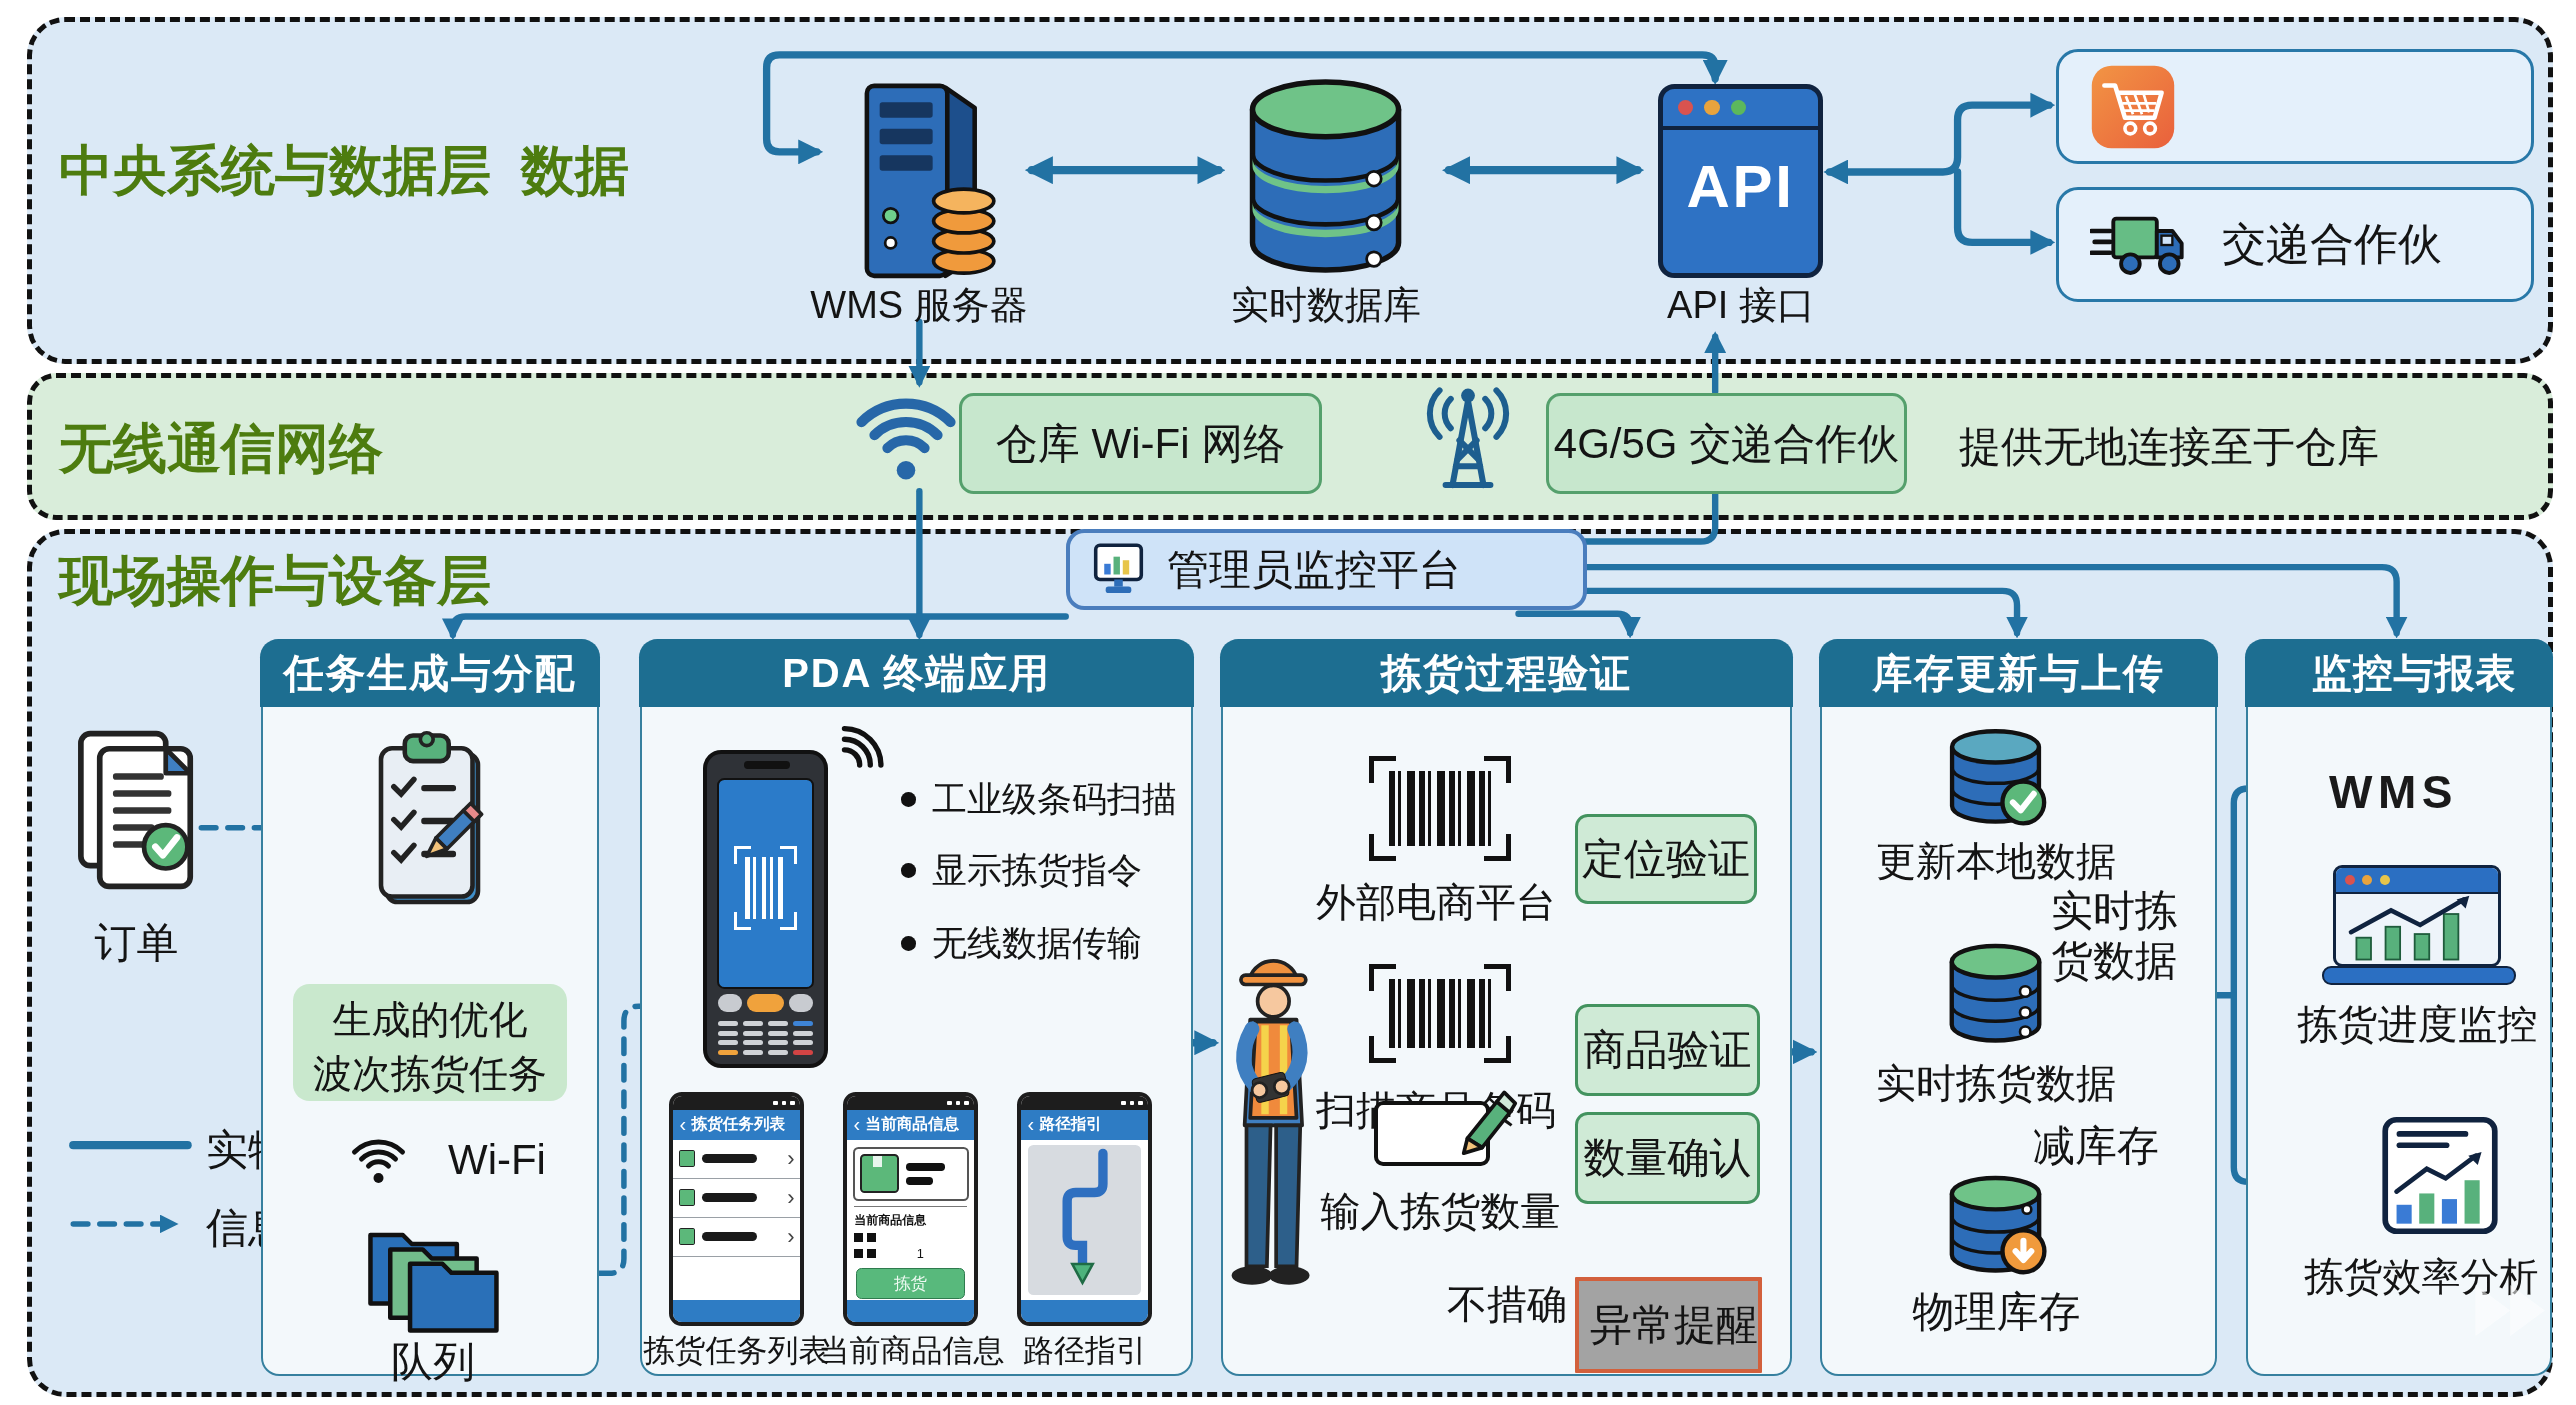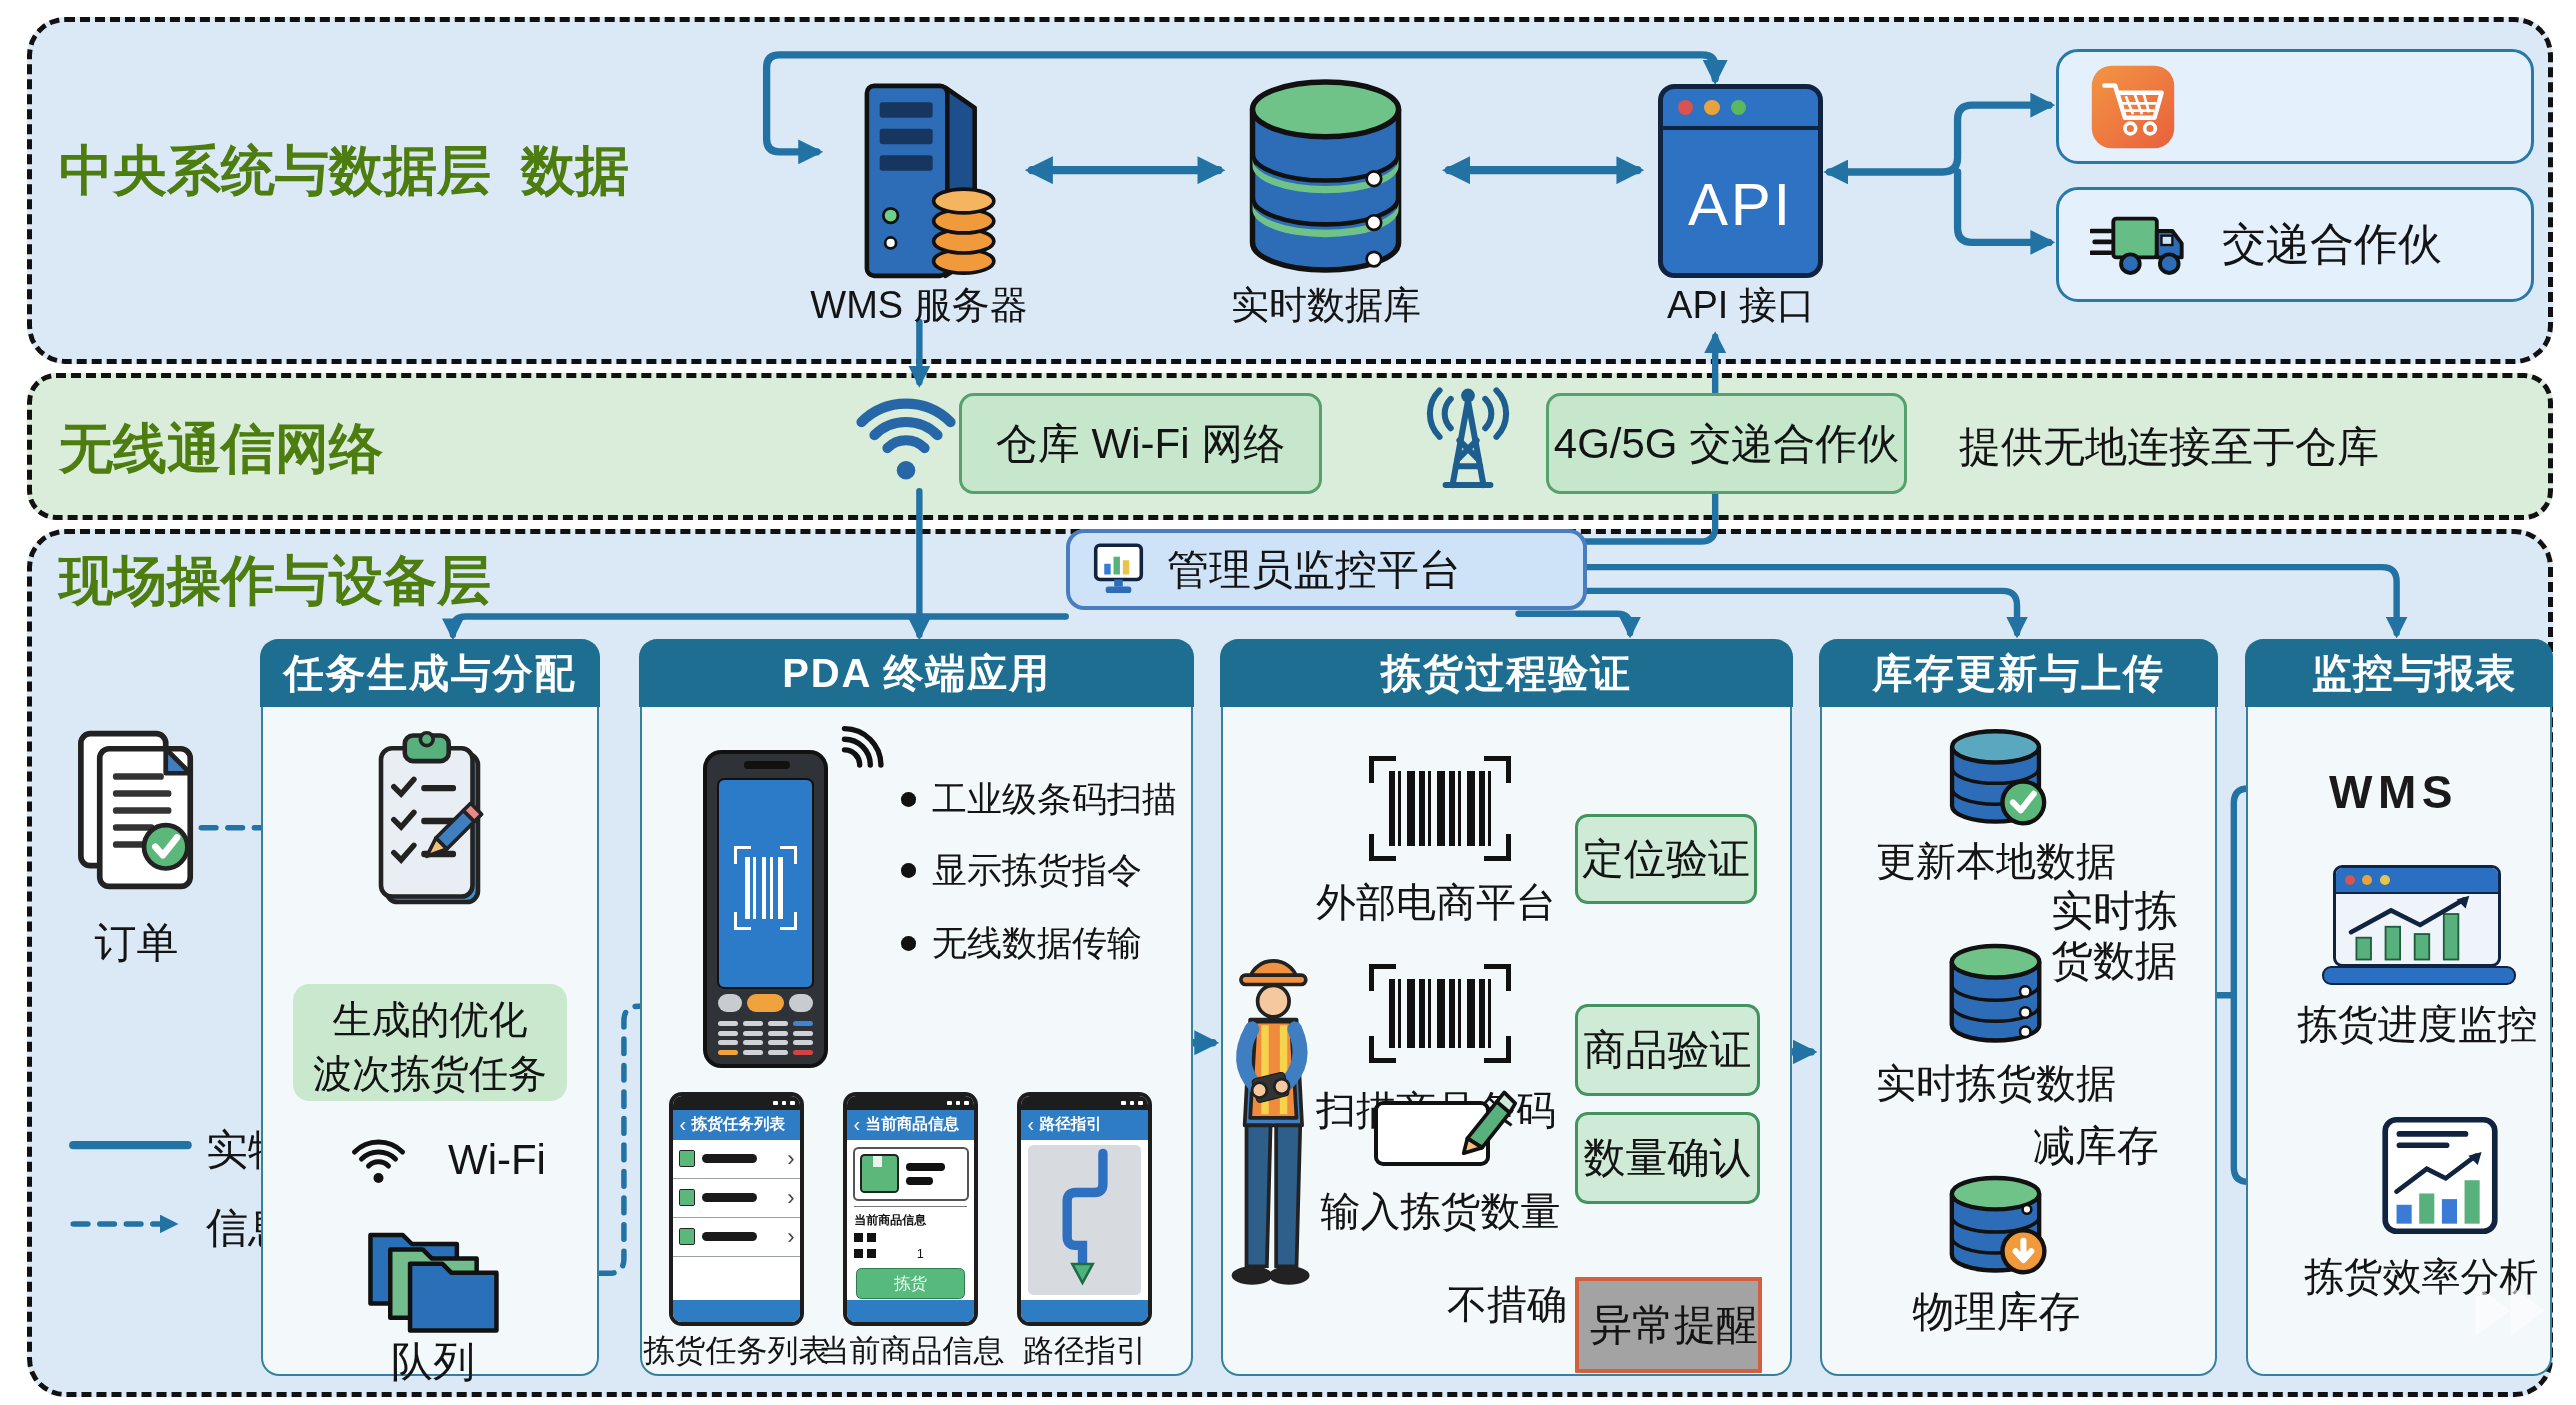--- a/index.html
+++ b/index.html
@@ -19,21 +19,21 @@
   .bcode .tl{left:0;top:0;border-left-width:5.5px;border-top-width:5.5px;}
   .bcode .tr{right:0;top:0;border-right-width:5.5px;border-top-width:5.5px;}
   .bcode .bl{left:0;bottom:0;border-left-width:5.5px;border-bottom-width:5.5px;}
   .bcode .br{right:0;bottom:0;border-right-width:5.5px;border-bottom-width:5.5px;}
   .bcode .bars{position:absolute;left:20px;right:20px;top:14.6px;bottom:14.6px;
      background:repeating-linear-gradient(90deg,#111 0 5.5px,transparent 5.5px 9.1px,#111 9.1px 12px,transparent 12px 18.3px,#111 18.3px 25.6px,transparent 25.6px 30px);}
   
   .api-box{position:absolute;background:#2e72c4;border:5.5px solid #10233f;border-radius:16.5px;box-sizing:border-box;}
   .api-top{height:37px;border-bottom:4.6px solid #10233f;display:flex;align-items:center;gap:11px;padding-left:14.6px;}
   .dot{width:15.6px;height:15.6px;border-radius:50%;}
-  .api-text{color:#fff;font-weight:normal;font-size:60px;text-align:center;margin-top:40px;letter-spacing:2.7px;}
+  .api-text{color:#fff;font-weight:bold;font-size:60px;text-align:center;margin-top:22px;letter-spacing:2.7px;}
   
   .admin{position:absolute;background:#cfe3f8;border:4.6px solid #4a7dbd;border-radius:18.3px;display:flex;align-items:center;gap:20px;padding-left:20px;box-sizing:border-box;}
   .admin span{font-size:42px;color:#141414;}
   
   .pda{position:absolute;background:#2f3237;border:4.6px solid #111;border-radius:18.3px;box-sizing:border-box;}
   .pda .scr{position:absolute;left:10px;right:10px;top:24px;height:207px;background:#2b7bc9;border:2.7px solid #111;border-radius:7.3px;}
   .pda .swrap{position:absolute;left:14.6px;right:14.6px;top:66px;height:84px;}
   .pda .swrap .c{position:absolute;width:14.6px;height:14.6px;border:0 solid #fff;}
   .pda .swrap .tl{left:0;top:0;border-left-width:3.7px;border-top-width:3.7px;}
   .pda .swrap .tr{right:0;top:0;border-right-width:3.7px;border-top-width:3.7px;}

